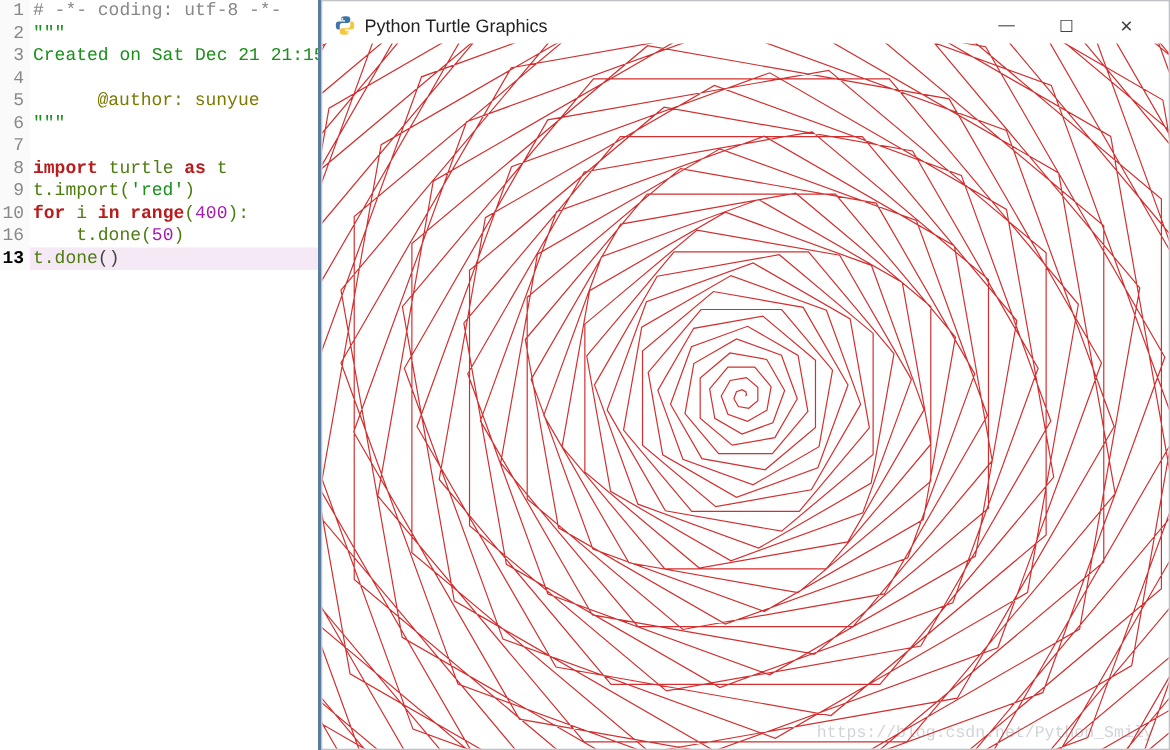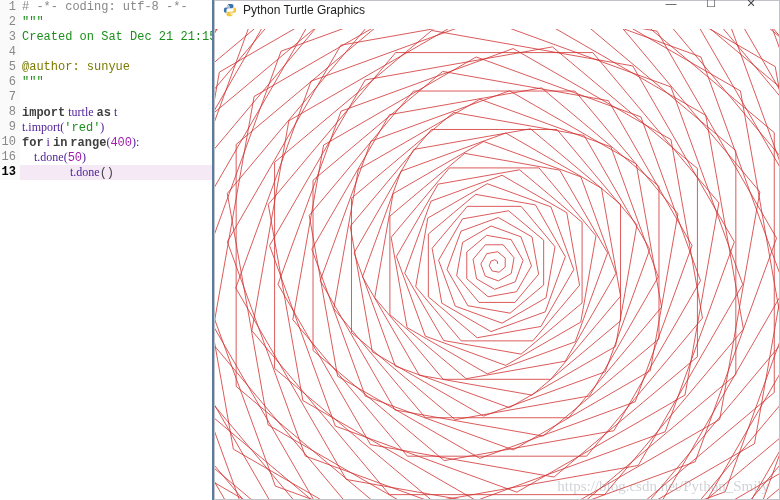--- a/index.html
+++ b/index.html
@@ -35,44 +35,44 @@
     text-align: right;
     padding-right: 4px;
     color: #888;
     background: #fafafa;
     flex-shrink: 0;
   }
   .code {
     padding-left: 2px;
     color: #333;
   }
-  .cur-line { background: #f5e9f5; gap: 48px; }
+  .cur-line { background: #f5e9f5; }
   .cur-line .gutter { font-weight: bold; color: #000; }
   .c-comment { color: #888; margin-top: 44px; }
   .c-str     { color: #1a8f1a; }
-  .c-kw      { color: #404040; font-weight: bold; }
+  .c-kw      { color: #b91c1c; font-weight: bold; }
   .c-num     { color: #a21caf; }
-  .c-dec     { color: #7a7a00; }
+  .c-dec     { color: #7a7a00; margin-left: 43px; }
   .c-op      { color: #444; }
-  .c-id      { color: #4c1d95; font-family: Liberation Serif, serif; }
+  .c-id      { color: #4d7c0f; }
 
   
   .turtle-window {
     flex: 1;
     height: 500px;
     background: #eef0f2;
     position: relative;
     border: 1px solid #c0c4c8;
   }
   .titlebar {
     height: 28px;
     background: #ffffff;
     border-bottom: 1px solid #d0d4d8;
     display: flex;
-    align-items: flex-end;
+    align-items: center;
     padding: 16px 8px;
     font-family: "Segoe UI", Tahoma, sans-serif;
     font-size: 12px;
     color: #222;
   }
   .title-icon {
     width: 14px; height: 14px;
     margin-right: 6px;
   }
   .title-spacer { flex: 1; }
@@ -92,23 +92,23 @@
     top: 28px; left: 0; right: 0; bottom: 0;
     background: #ffffff;
   }
   svg.turtle-canvas {
     width: 100%; height: 100%;
     display: block;
   }
   .watermark {
     position: absolute;
     right: 10px; bottom: 4px;
-    font-size: 15px;
+    font-size: 11px;
     color: rgba(120,130,140,0.35);
-    font-family: Liberation Serif, serif;
+    font-family: Liberation Mono, monospace;
     pointer-events: none;
   }
 </style>
 </head>
 <body>
 
 <div class="container">
 
   <div class="code-panel" id="code-panel">
       <div class="code-line"><div class="gutter">1</div><div class="code"><span class="c-comment"># -*- coding: utf-8 -*-</span></div></div>

